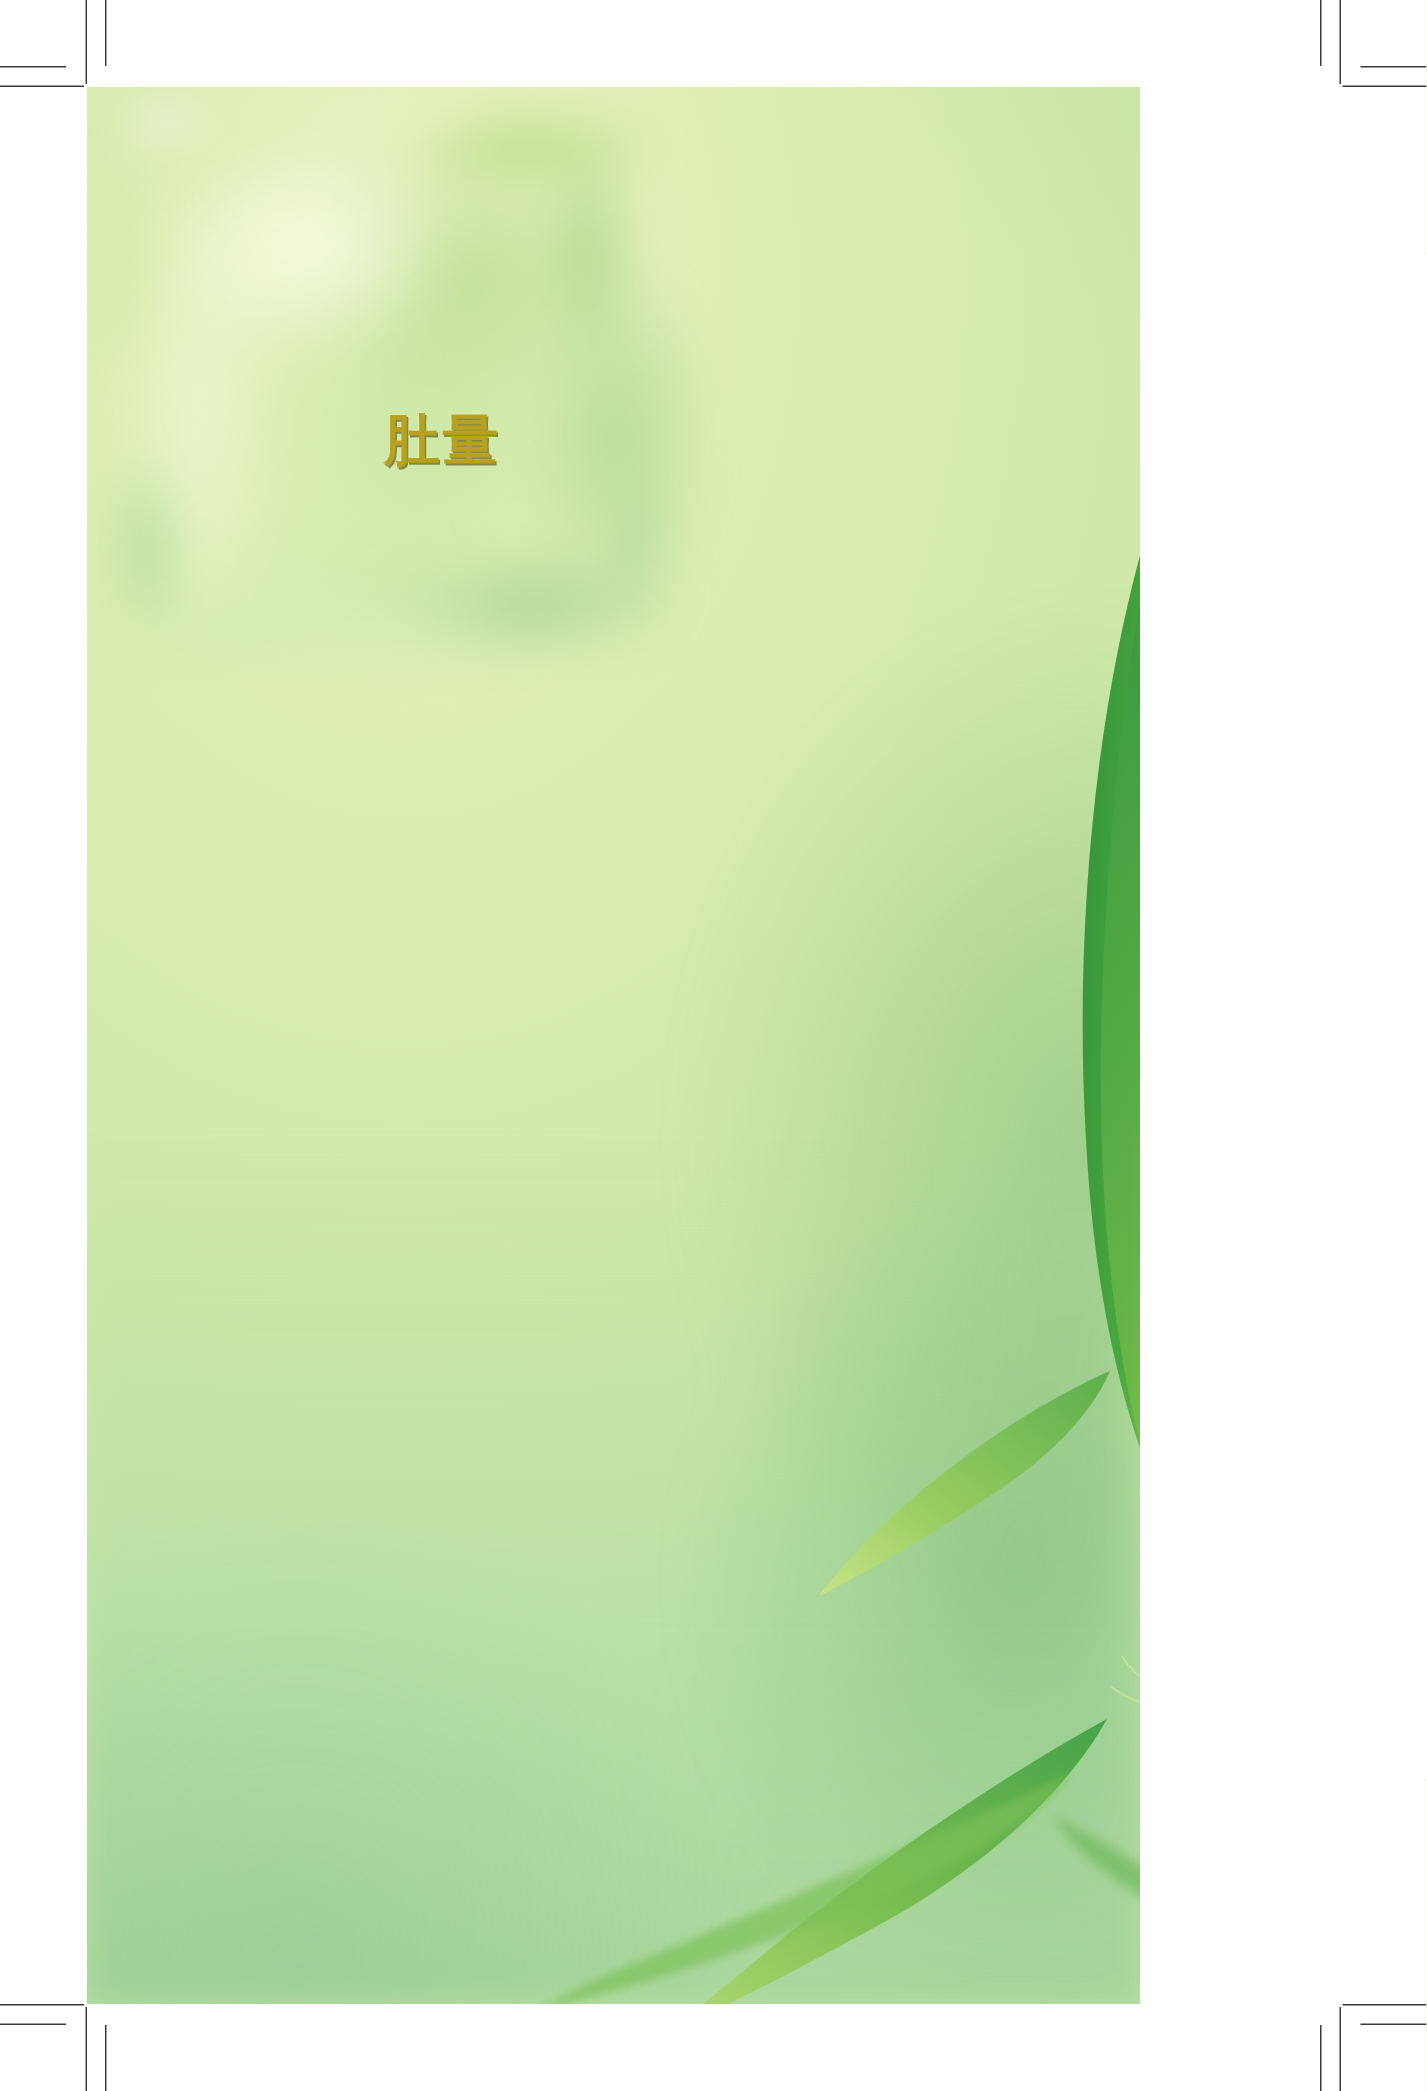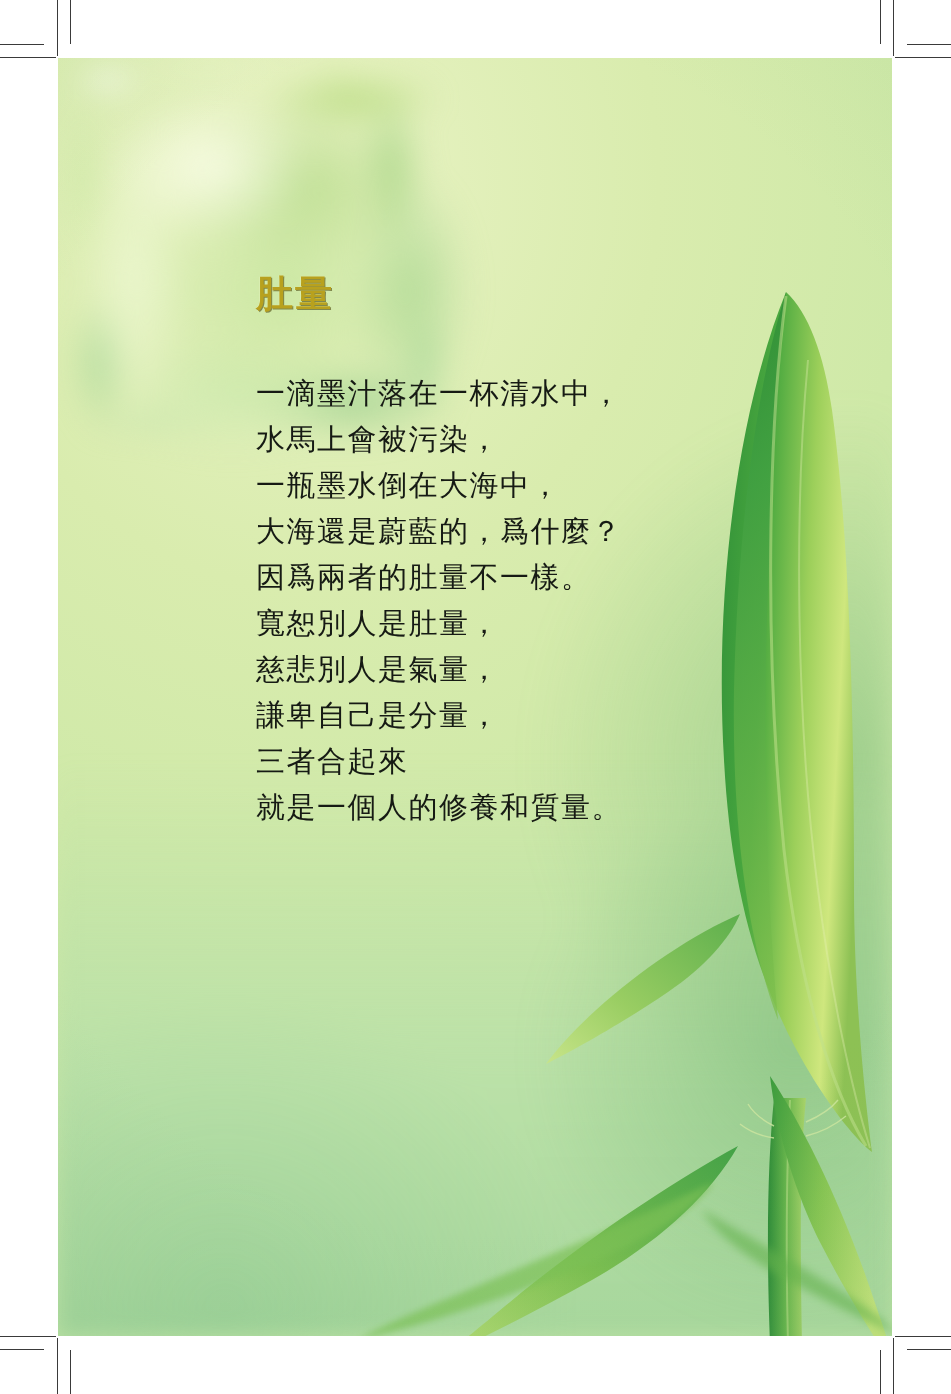--- a/index.html
+++ b/index.html
@@ -61,21 +61,21 @@
   .cm-br .v2 { position:absolute; width:1px; background:#3a3a3a; right: 70px; bottom: 0px; height: 44px; }
   .cm-br .h2 { position:absolute; height:1px; background:#3a3a3a; bottom: 44px; right: 0px; width: 44px; }
 
   .crop-mark { inset: 0; }
 
   
   .page {
     position: absolute;
     left: 58px;
     top: 58px;
-    width: 834px;
+    width: 702px;
     height: 1278px;
     overflow: hidden;
     background: #d8eab0;
   }
 
   
   .bg-layer {
     position: absolute;
     inset: 0;
   }
@@ -286,28 +286,16 @@
       <svg class="leaf-svg" style="left:640px; top:1150px; filter: blur(4px); opacity:.7;" width="200" height="130" viewBox="0 0 200 130">
         <path d="M4 2 C 50 28, 110 62, 160 94 C 178 106, 192 118, 198 126
                  C 170 114, 116 88, 72 62 C 38 42, 14 20, 4 2 Z" fill="#63b24a" opacity="0.85"></path>
       </svg>
     </div>
 
     <div class="bg-layer bg-vignette"></div>
 
     <div class="text-block">
       <div class="poem-title">肚量</div>
-      <div class="poem-body">
-        <span class="poem-line">一滴墨汁落在一杯清水中，</span>
-        <span class="poem-line">水馬上會被污染，</span>
-        <span class="poem-line">一瓶墨水倒在大海中，</span>
-        <span class="poem-line">大海還是蔚藍的，爲什麼？</span>
-        <span class="poem-line">因爲兩者的肚量不一樣。</span>
-        <span class="poem-line">寬恕別人是肚量，</span>
-        <span class="poem-line">慈悲別人是氣量，</span>
-        <span class="poem-line">謙卑自己是分量，</span>
-        <span class="poem-line">三者合起來</span>
-        <span class="poem-line">就是一個人的修養和質量。</span>
-      </div>
     </div>
 
   </div>
 </div>
 
 </body></html>

